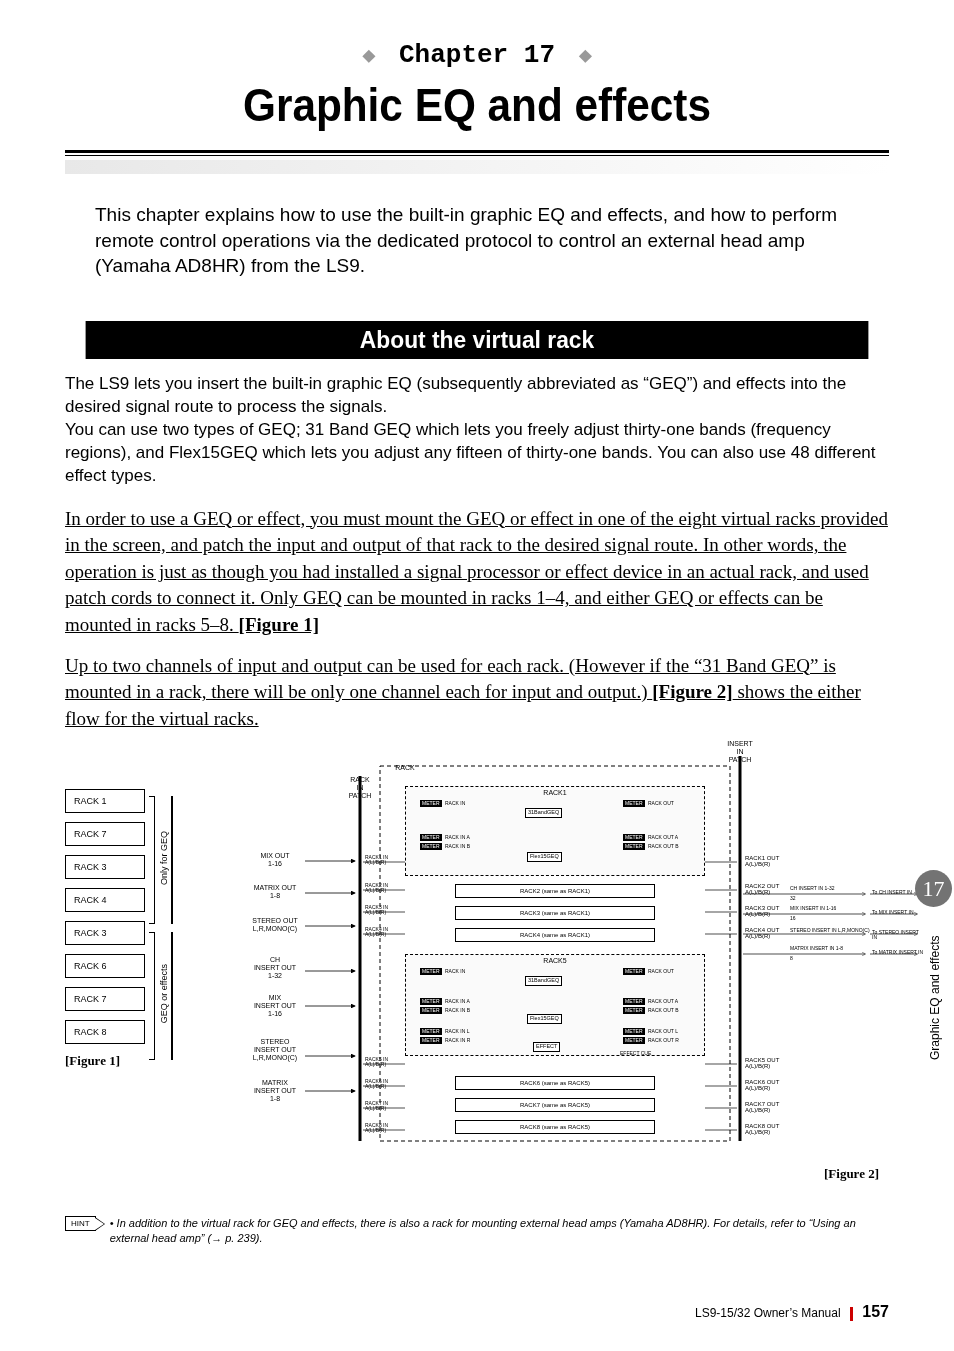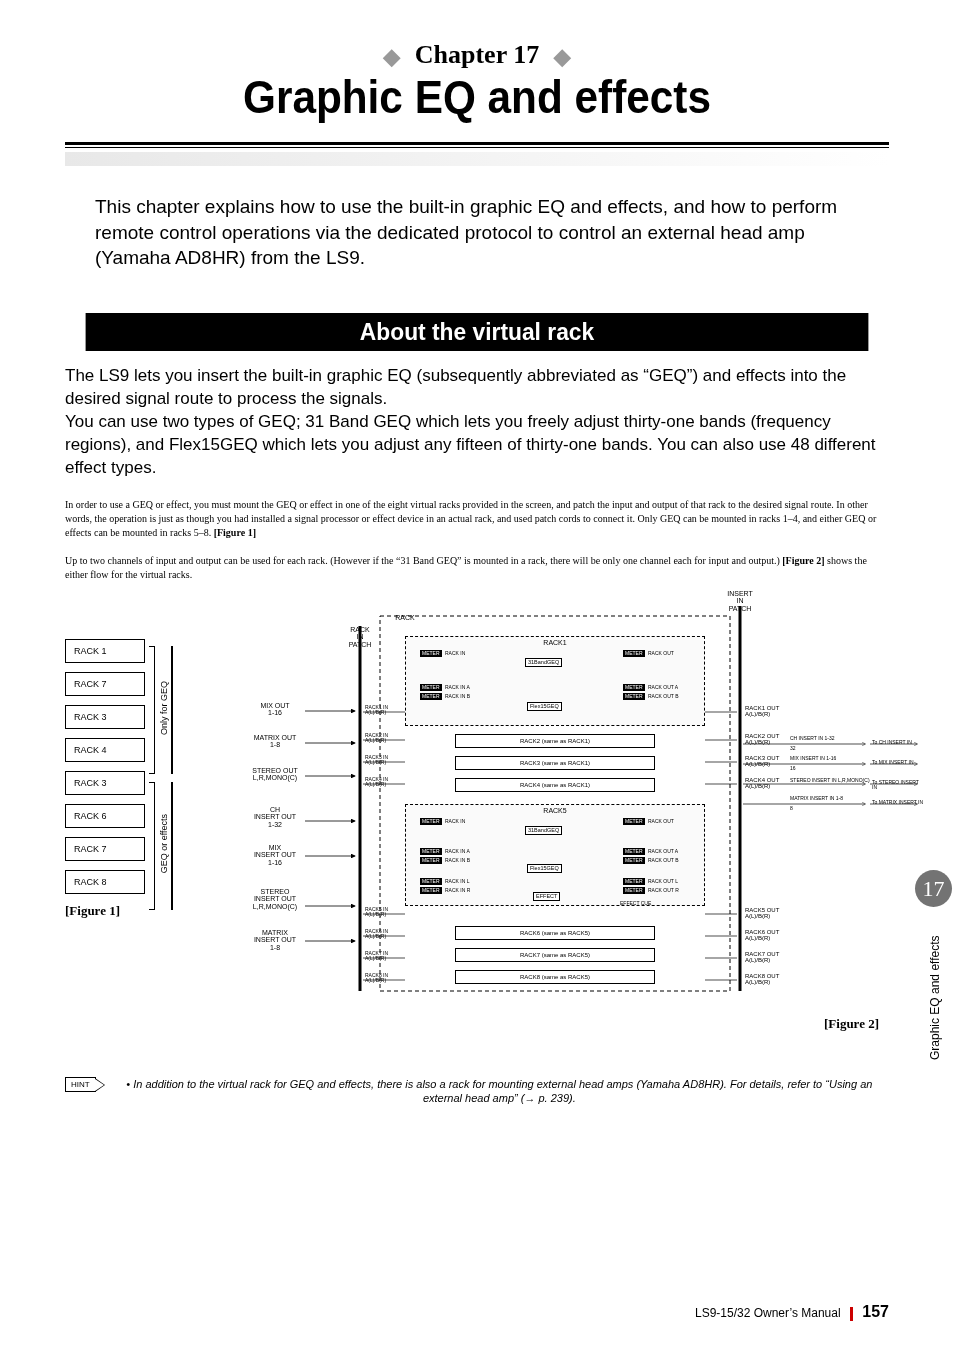--- a/index.html
+++ b/index.html
@@ -6,24 +6,24 @@
     body {
       width: 954px;
       height: 1351px;
       background: #fff;
       font-family: Arial, Helvetica, sans-serif;
       position: relative;
       padding: 40px 65px 30px 65px;
     }
     .chapter-line {
       text-align: center;
-      font-family: Liberation Serif, serif;
+      font-family: Liberation Mono, monospace;
       font-weight: 900;
       font-size: 26px;
-      margin-bottom: 0;
+      margin-bottom: 8px;
     }
     .chapter-line .diamond { color: #999; font-size: 22px; vertical-align: middle; }
     .chapter-line .ch-text { margin: 0 8px; }
     .main-title {
       text-align: center;
       font-family: 'Arial Black', Arial, sans-serif;
       font-weight: 900;
       font-size: 46px;
       font-stretch: condensed;
       transform: scaleX(0.92);
@@ -46,22 +46,23 @@
       transform: scaleX(0.95);
       transform-origin: center;
     }
     .body-large {
       font-family: Helvetica, Arial, sans-serif;
       font-size: 17px; line-height: 1.35;
       margin-bottom: 18px;
     }
     .body-serif {
       font-family: Georgia, 'Times New Roman', serif;
-      font-size: 10px; line-height: 1.4;
+      font-size: 19px; line-height: 1.4;
       margin-bottom: 14px;
+      text-decoration: underline;
     }
     .bold { font-weight: bold; }
     
     .diagrams { position: relative; height: 440px; margin-top: 10px; }
     
     .fig1 { position: absolute; left: 0; top: 43px; width: 120px; }
     .rack-box {
       border: 1px solid #000; font-size: 9px;
       padding: 6px 8px; margin-bottom: 9px;
       background: #fff;
@@ -101,21 +102,21 @@
       position: absolute; border: 1px dashed #000; background: #fafafa;
     }
     .fig2 .rtitle {
       position: absolute; font-size: 7px; text-align: center; width: 100%;
     }
     .fig2 svg { position: absolute; top: 0; left: 0; }
     .fig2 .tiny { position: absolute; font-size: 5px; line-height: 1; }
     .fig2 .r-out { position: absolute; font-size: 6px; text-align: left; width: 60px; line-height: 1; }
     .fig2-cap { position: absolute; right: 10px; top: 420px; font-family: Georgia, serif; font-weight: bold; font-size: 13px; }
     
-    .hint-row { margin-top: 41px; display: flex; align-items: flex-start; text-align: center; }
+    .hint-row { margin-top: 30px; display: flex; align-items: flex-start; }
     .hint-box {
       border: 1px solid #000; font-size: 8px; padding: 2px 5px;
       position: relative; margin-right: 14px; flex-shrink: 0;
     }
     .hint-pointer {
       position: absolute; right: -10px; top: 0; width: 0; height: 0;
       border-top: 7px solid transparent; border-bottom: 7px solid transparent;
       border-left: 10px solid #000;
     }
     .hint-pointer::after {

